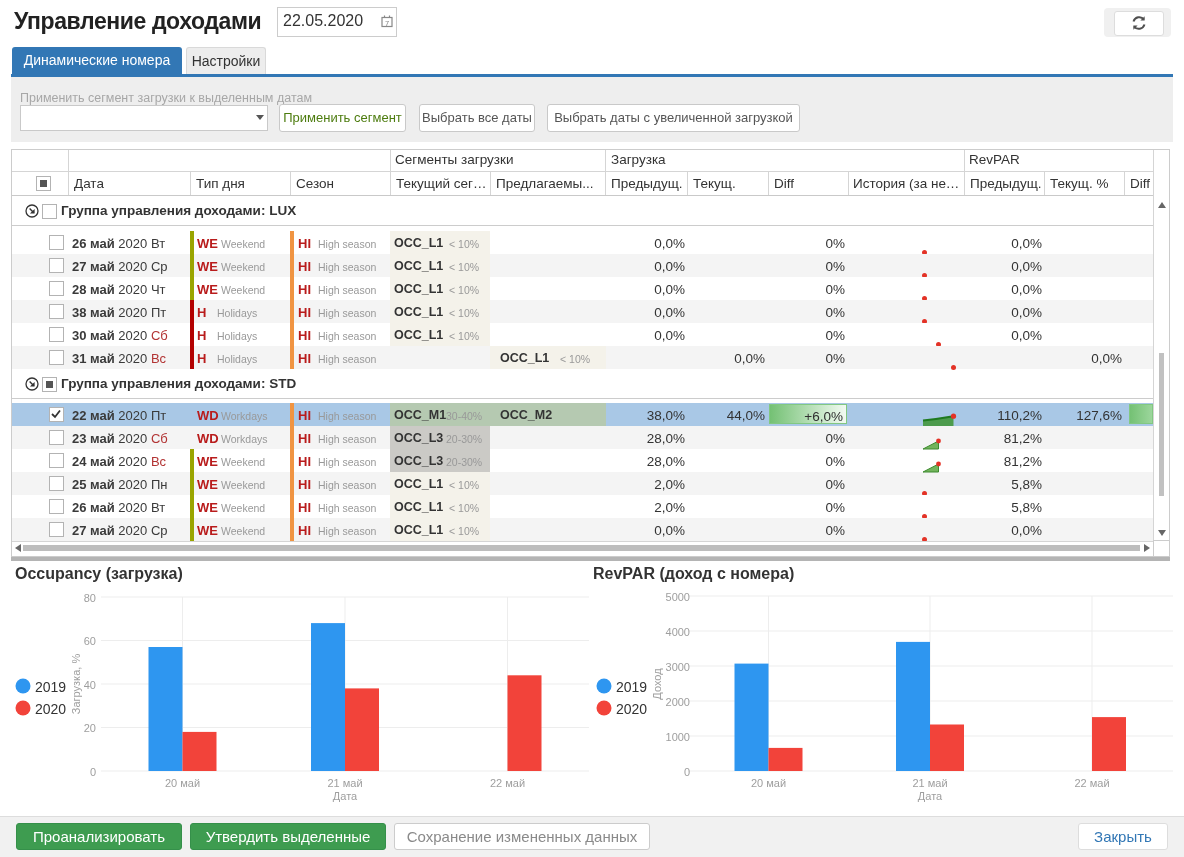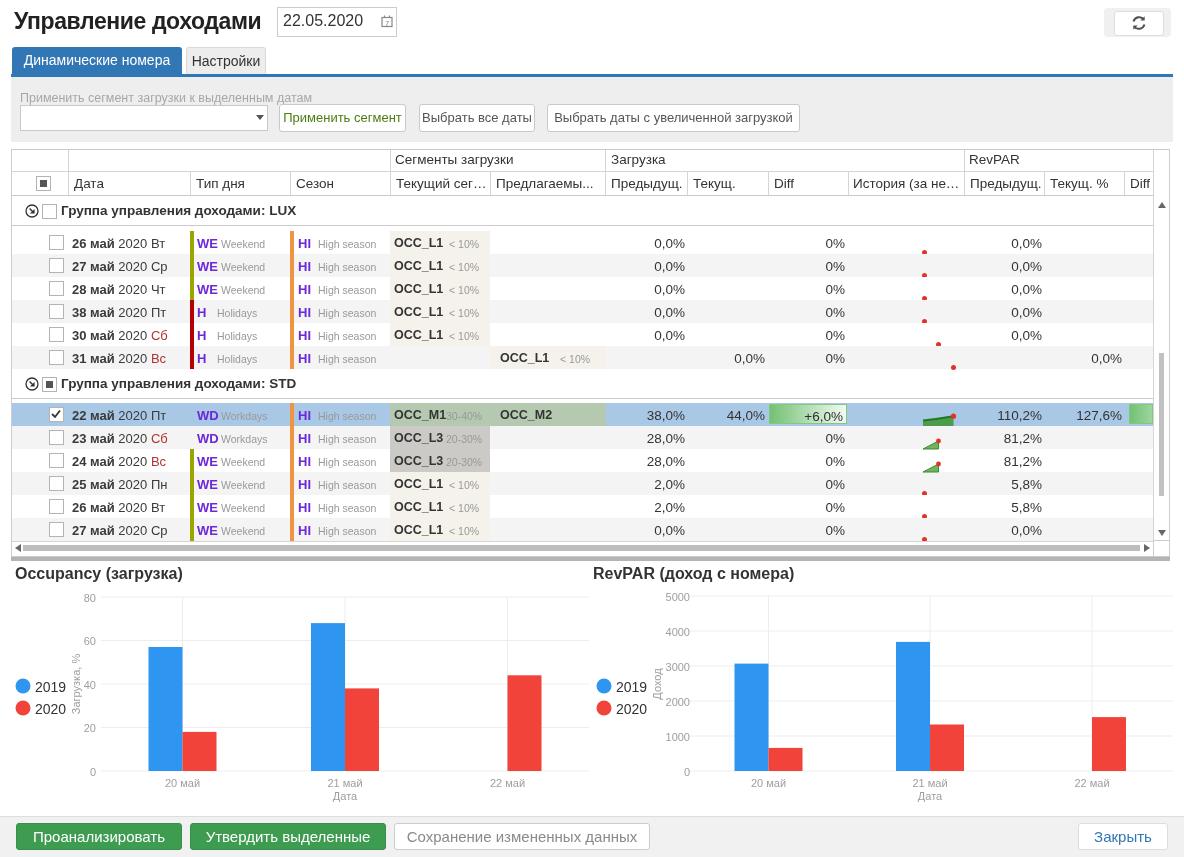--- a/index.html
+++ b/index.html
@@ -1,17 +1,17 @@
 <!DOCTYPE html>
 <html><head><meta charset="utf-8"><style>
 html,body{margin:0;padding:0;}
 body{width:1184px;height:857px;position:relative;overflow:hidden;font-family:"Liberation Sans",sans-serif;background:#fff;}
 .a{position:absolute;}
 .cb{position:absolute;width:13px;height:13px;border:1px solid #b3b3b3;background:#fff;}
-.t15{font-size:13px;color:#6d28d9;}
+.t15{font-size:13px;color:#b91c1c;}
 .sub{font-size:10.5px;color:#999999;}
 .vline{position:absolute;width:1px;background:#d5d5d5;}
 .hline{position:absolute;height:1px;background:#d5d5d5;}
 </style></head><body>
 <div class="a" style="left:14px;top:8px;font-size:23px;font-weight:bold;color:#222;letter-spacing:-0.4px;">Управление доходами</div>
 <div class="a" style="left:277px;top:7px;width:118px;height:28px;border:1px solid #ccc;background:#fff;"></div>
 <div class="a" style="left:283px;top:12px;font-size:16px;color:#333;">22.05.2020</div>
 <svg class="a" style="left:381px;top:15px" width="13" height="13" viewBox="0 0 13 13">
     <rect x="1" y="2.5" width="10" height="9" fill="none" stroke="#888" stroke-width="1.2"></rect>
     <line x1="3.5" y1="0.5" x2="3.5" y2="3" stroke="#888" stroke-width="1.2"></line>

